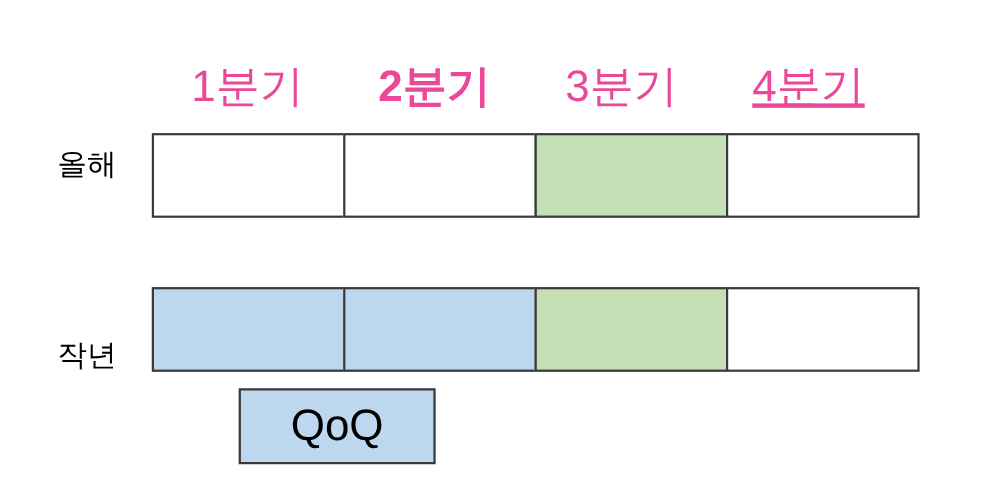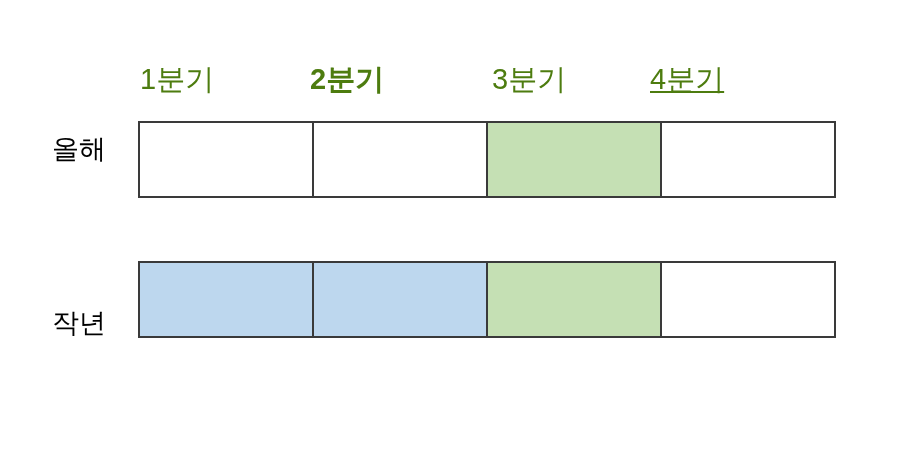--- a/index.html
+++ b/index.html
@@ -16,22 +16,23 @@
     overflow: hidden;
     color: #000000;
   }
   
   .qheader {
     position: absolute;
     top: 54px;
     width: 170px;
     height: 50px;
     line-height: 50px;
-    font-size: 29px;
-    color: #4d7c0f;
+    text-align: center;
+    font-size: 40px;
+    color: #ec4899;
     white-space: nowrap;
   }
   
   .row-label {
     position: absolute;
     left: 30px;
     width: 98px;
     text-align: center;
     font-size: 27px;
     color: #000000;
@@ -81,21 +82,21 @@
   }
 </style>
 </head>
 <body>
 
 <div class="canvas">
 
   <div id="quarter-headers">
       <div class="qheader" style="left: 140px;">1분기</div>
       <div class="qheader" style="left: 310px; font-weight: bold;">2분기</div>
-      <div class="qheader" style="left: 492px;">3분기</div>
+      <div class="qheader" style="left: 480px;">3분기</div>
       <div class="qheader" style="left: 650px; text-decoration: underline;">4분기</div>
     </div>
 
   <div>
     <div class="row-label" style="top:131px;">올해</div>
     <div class="bar" style="top:121px; height:77px;">
         <div class="cell fill-none"></div>
         <div class="cell fill-none"></div>
         <div class="cell fill-yoy"></div>
         <div class="cell fill-none"></div>
@@ -105,15 +106,16 @@
   <div>
     <div class="row-label" style="top:273px;margin-top:32px;">작년</div>
     <div class="bar" style="top:261px; height:77px;">
         <div class="cell fill-qoq"></div>
         <div class="cell fill-qoq"></div>
         <div class="cell fill-yoy"></div>
         <div class="cell fill-none"></div>
       </div>
   </div>
 
+  <div class="legend-box legend-qoq">QoQ</div>
 
 
 </div>
 
 </body></html>

